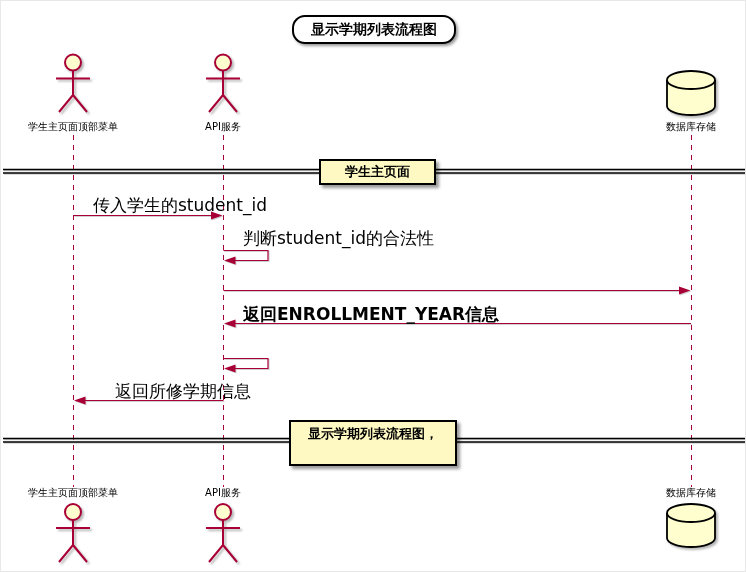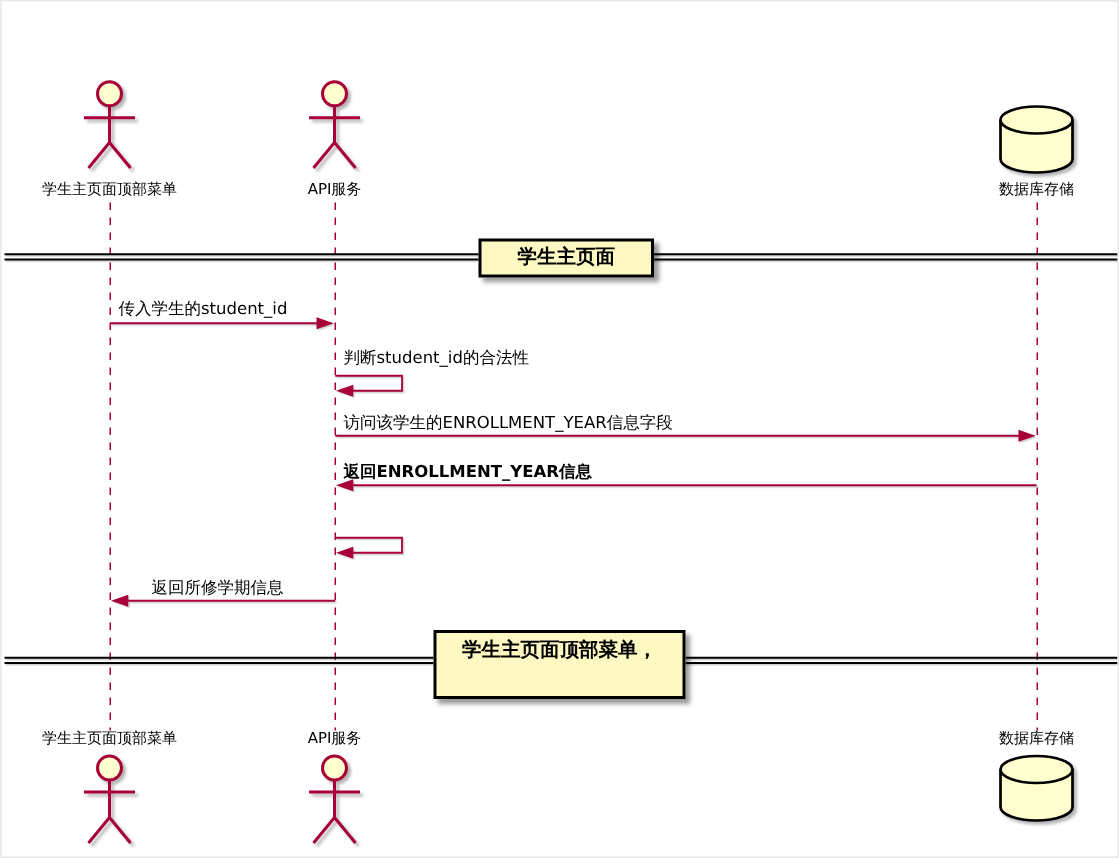--- a/index.html
+++ b/index.html
@@ -11,21 +11,21 @@
   .shl{filter:drop-shadow(1px 1px 0 rgba(150,150,150,0.45));}
   .actor-stroke{stroke:#A80036;stroke-width:2;fill:none;}
   .head{fill:#FEFECE;stroke:#A80036;stroke-width:2;}
   .cyl{fill:#FEFECE;stroke:#000000;stroke-width:1.8;}
   .lifeline{stroke:#A80036;stroke-width:1;stroke-dasharray:5,5;}
   .divline{stroke:#000000;stroke-width:1.3;}
   .msgline{stroke:#A80036;stroke-width:1.2;fill:none;}
   .msghead{fill:#A80036;stroke:none;}
   .plabel{position:absolute;transform:translateX(-50%);font-size:10px;
     white-space:nowrap;line-height:15px;}
-  .msgtext{position:absolute;font-size:11px;white-space:nowrap;line-height:15px;}
+  .msgtext{position:absolute;font-size:17px;white-space:nowrap;line-height:15px;margin-left:14px;}
   .title-box{position:absolute;left:291px;top:14px;width:160px;height:25px;
     background:#ffffff;border:2px solid #000;border-radius:13px;
     text-align:center;line-height:25px;font-size:14px;font-weight:bold;
     box-shadow:2px 2px 3px rgba(0,0,0,0.4);}
   .divider-box{position:absolute;background:#fef9c3;border:2px solid #000;
     text-align:center;font-size:13px;font-weight:bold;
     box-shadow:3px 3px 3px rgba(0,0,0,0.4);}
   .divider-box.d1{left:318px;top:158px;width:113px;height:22px;line-height:22px;}
   .divider-box.d2{left:288px;top:419px;width:164px;height:40px;padding-top:2px;}
   .divider-box.d2 div{line-height:19px;}
@@ -99,35 +99,37 @@
     <g class="shl">
       <path class="msgline" d="M222.5 357.5 H267 V367.5 H234"></path>
       <polygon class="msghead" points="223,367.5 234.5,363.5 234.5,371.5"></polygon>
     </g>
     <g class="shl">
       <line class="msgline" x1="222.5" y1="399.5" x2="84" y2="399.5"></line>
       <polygon class="msghead" points="73,399.5 84.5,395.5 84.5,403.5"></polygon>
     </g>
   </svg>
 
+  <div class="title-box">
+    <span>显示学期列表流程图</span>
+  </div>
 
   <div class="plabel" style="left:72px;top:118px;">学生主页面顶部菜单</div>
   <div class="plabel" style="left:222px;top:118px;">API服务</div>
   <div class="plabel" style="left:690px;top:118px;">数据库存储</div>
 
   <div class="divider-box d1">
     <span>学生主页面</span>
   </div>
   <div class="divider-box d2">
-    <div>学生主页面顶部菜单，</div>
+    <div>显示学期列表流程图，</div>
   </div>
 
   <div class="msgtext" style="left:78px;top:197px;">传入学生的student_id</div>
   <div class="msgtext" style="left:228px;top:230px;">判断student_id的合法性</div>
-  <div class="msgtext" style="left:228px;top:273px;">访问该学生的ENROLLMENT_YEAR信息字段</div>
   <div class="msgtext" style="left:228px;top:306px;font-weight:bold;">返回ENROLLMENT_YEAR信息</div>
   <div class="msgtext" style="left:100px;top:383px;">返回所修学期信息</div>
 
   <div class="plabel" style="left:72px;top:484px;">学生主页面顶部菜单</div>
   <div class="plabel" style="left:222px;top:484px;">API服务</div>
   <div class="plabel" style="left:690px;top:484px;">数据库存储</div>
 
 </div>
 
 </body></html>

